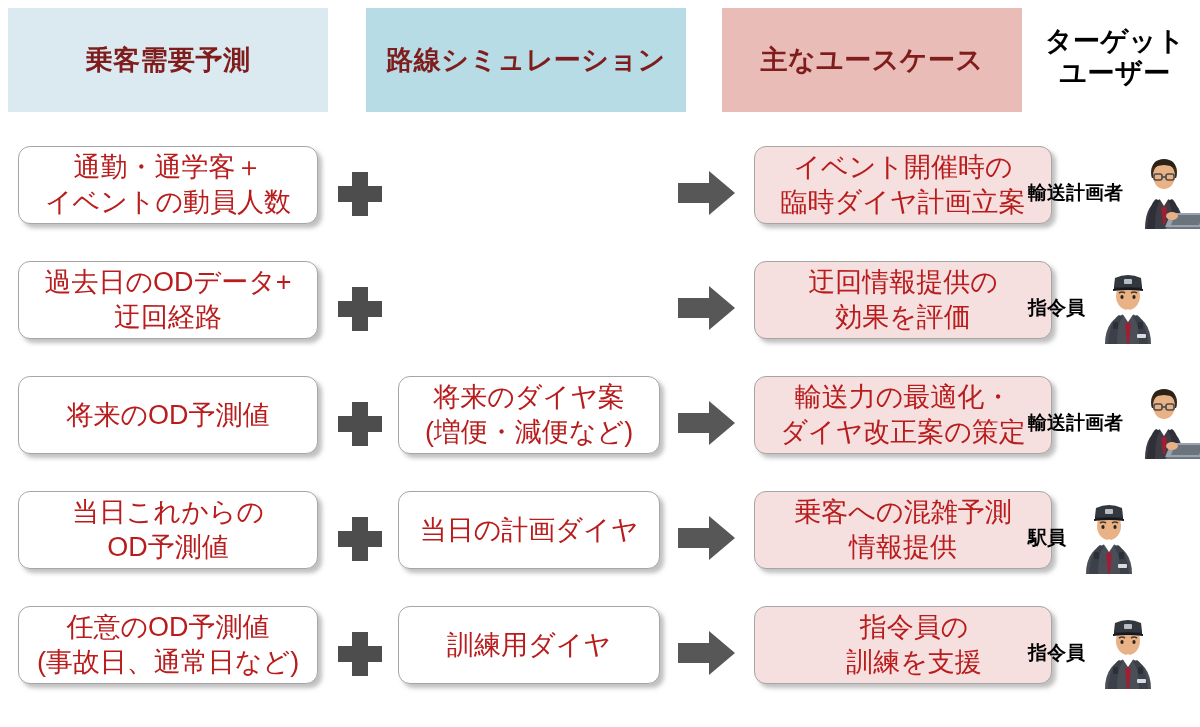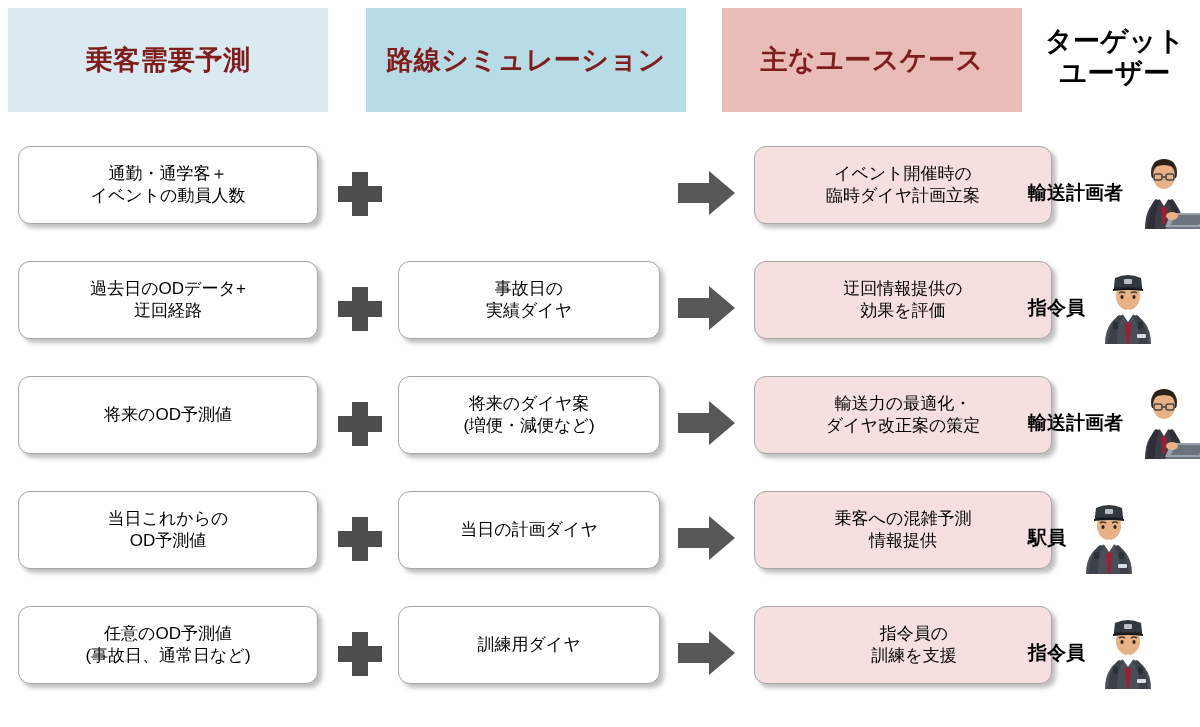--- a/index.html
+++ b/index.html
@@ -58,22 +58,22 @@
     position: absolute;
     top: 12px;
     box-sizing: border-box;
     border: 1.5px solid #a6a6a6;
     border-radius: 12px;
     box-shadow: 4px 4px 4px rgba(140,140,140,0.55);
     display: flex;
     align-items: center;
     justify-content: center;
     text-align: center;
-    font-size: 17px;
-    color: #000000;
+    font-size: 27px;
+    color: #b91c1c;
     line-height: 1.28;
     padding: 2px 6px;
   }
   .box-demand {
     left: 18px;
     width: 300px;
     height: 78px;
     background: #ffffff;
   }
   .box-sim {
@@ -199,23 +199,20 @@
             <ellipse cx="49" cy="61" rx="6" ry="4" fill="#e8b286"></ellipse>
           </svg>
         </div>
       </div>
     </div>
     <div class="row">
       <div class="box box-demand" style="background: rgb(255, 255, 255);">
         <div><span>過去日のODデータ+</span><br><span>迂回経路</span></div>
       </div>
       <div class="plus"></div>
-      <div class="box box-sim" style="background: rgb(255, 255, 255);">
-        <div><span>事故日の</span><br><span>実績ダイヤ</span></div>
-      </div>
       <div class="arrow">
         <svg width="58" height="46" viewBox="0 0 58 46" aria-hidden="true">
           <path d="M0 13 H31 V1 L57 23 L31 45 V33 H0 Z" fill="#575757"></path>
         </svg>
       </div>
       <div class="box box-usecase" style="background: rgb(245, 223, 223);">
         <div><span>迂回情報提供の</span><br><span>効果を評価</span></div>
       </div>
       <div class="target">
         <div class="target-label">指令員</div>

